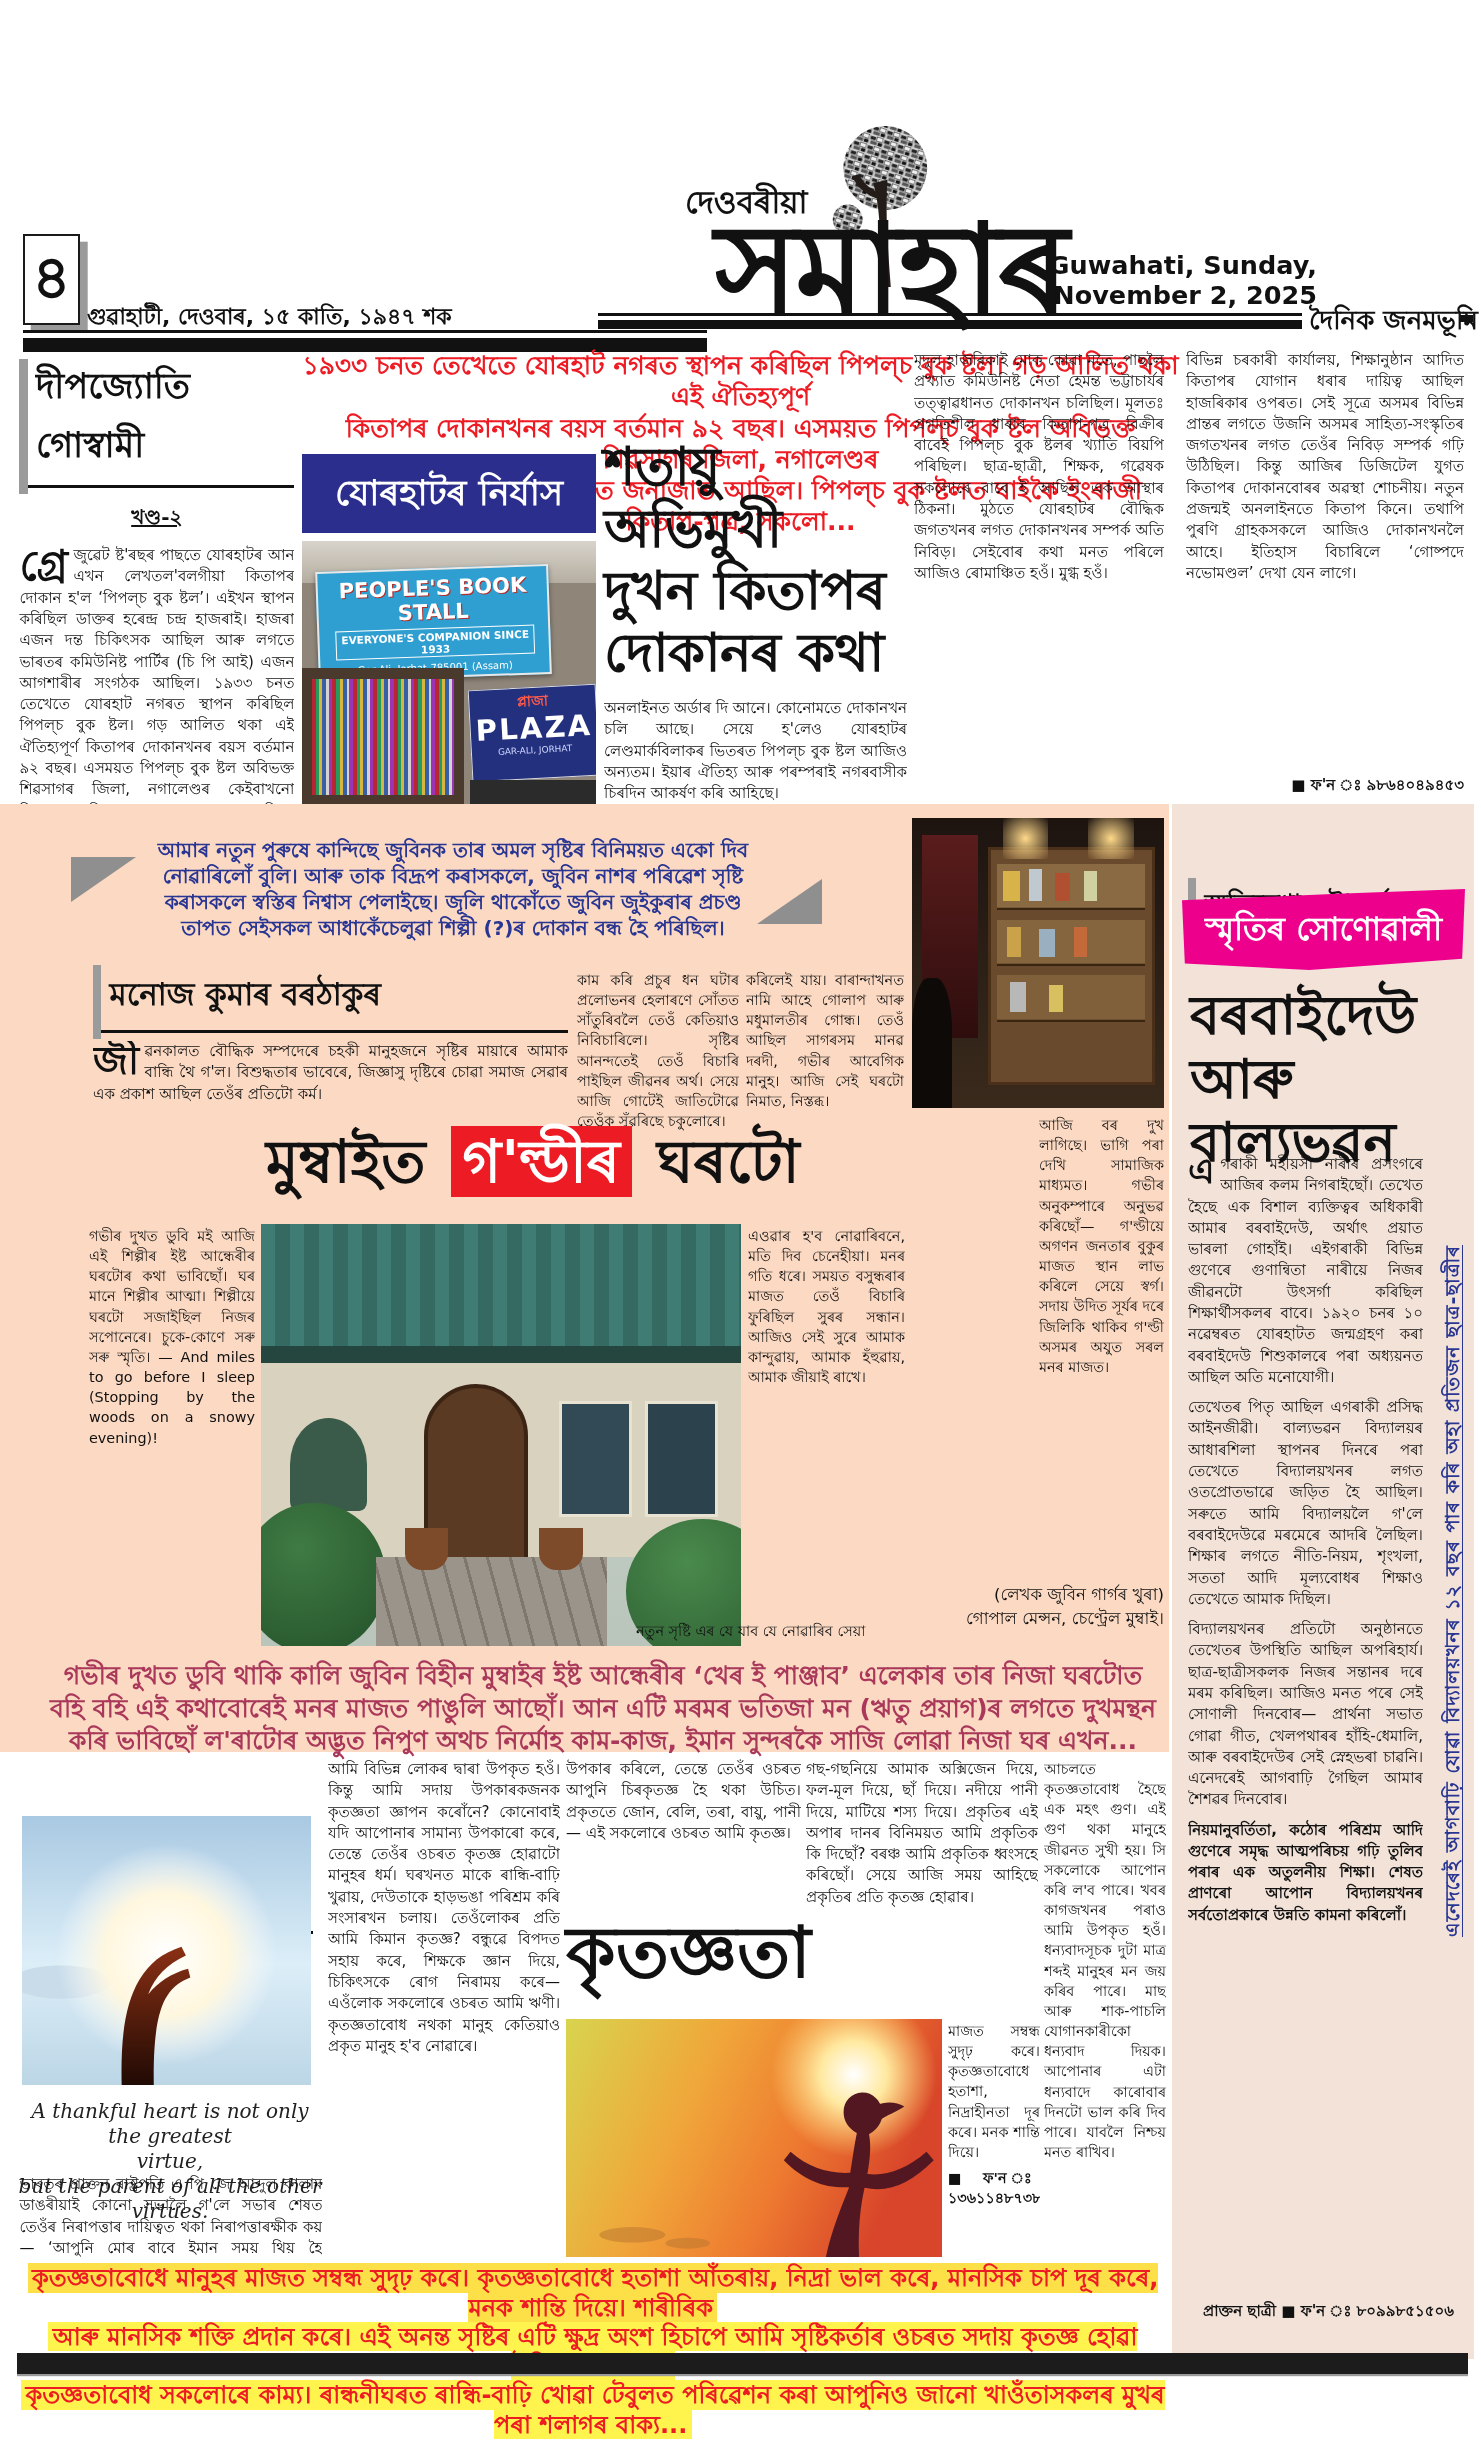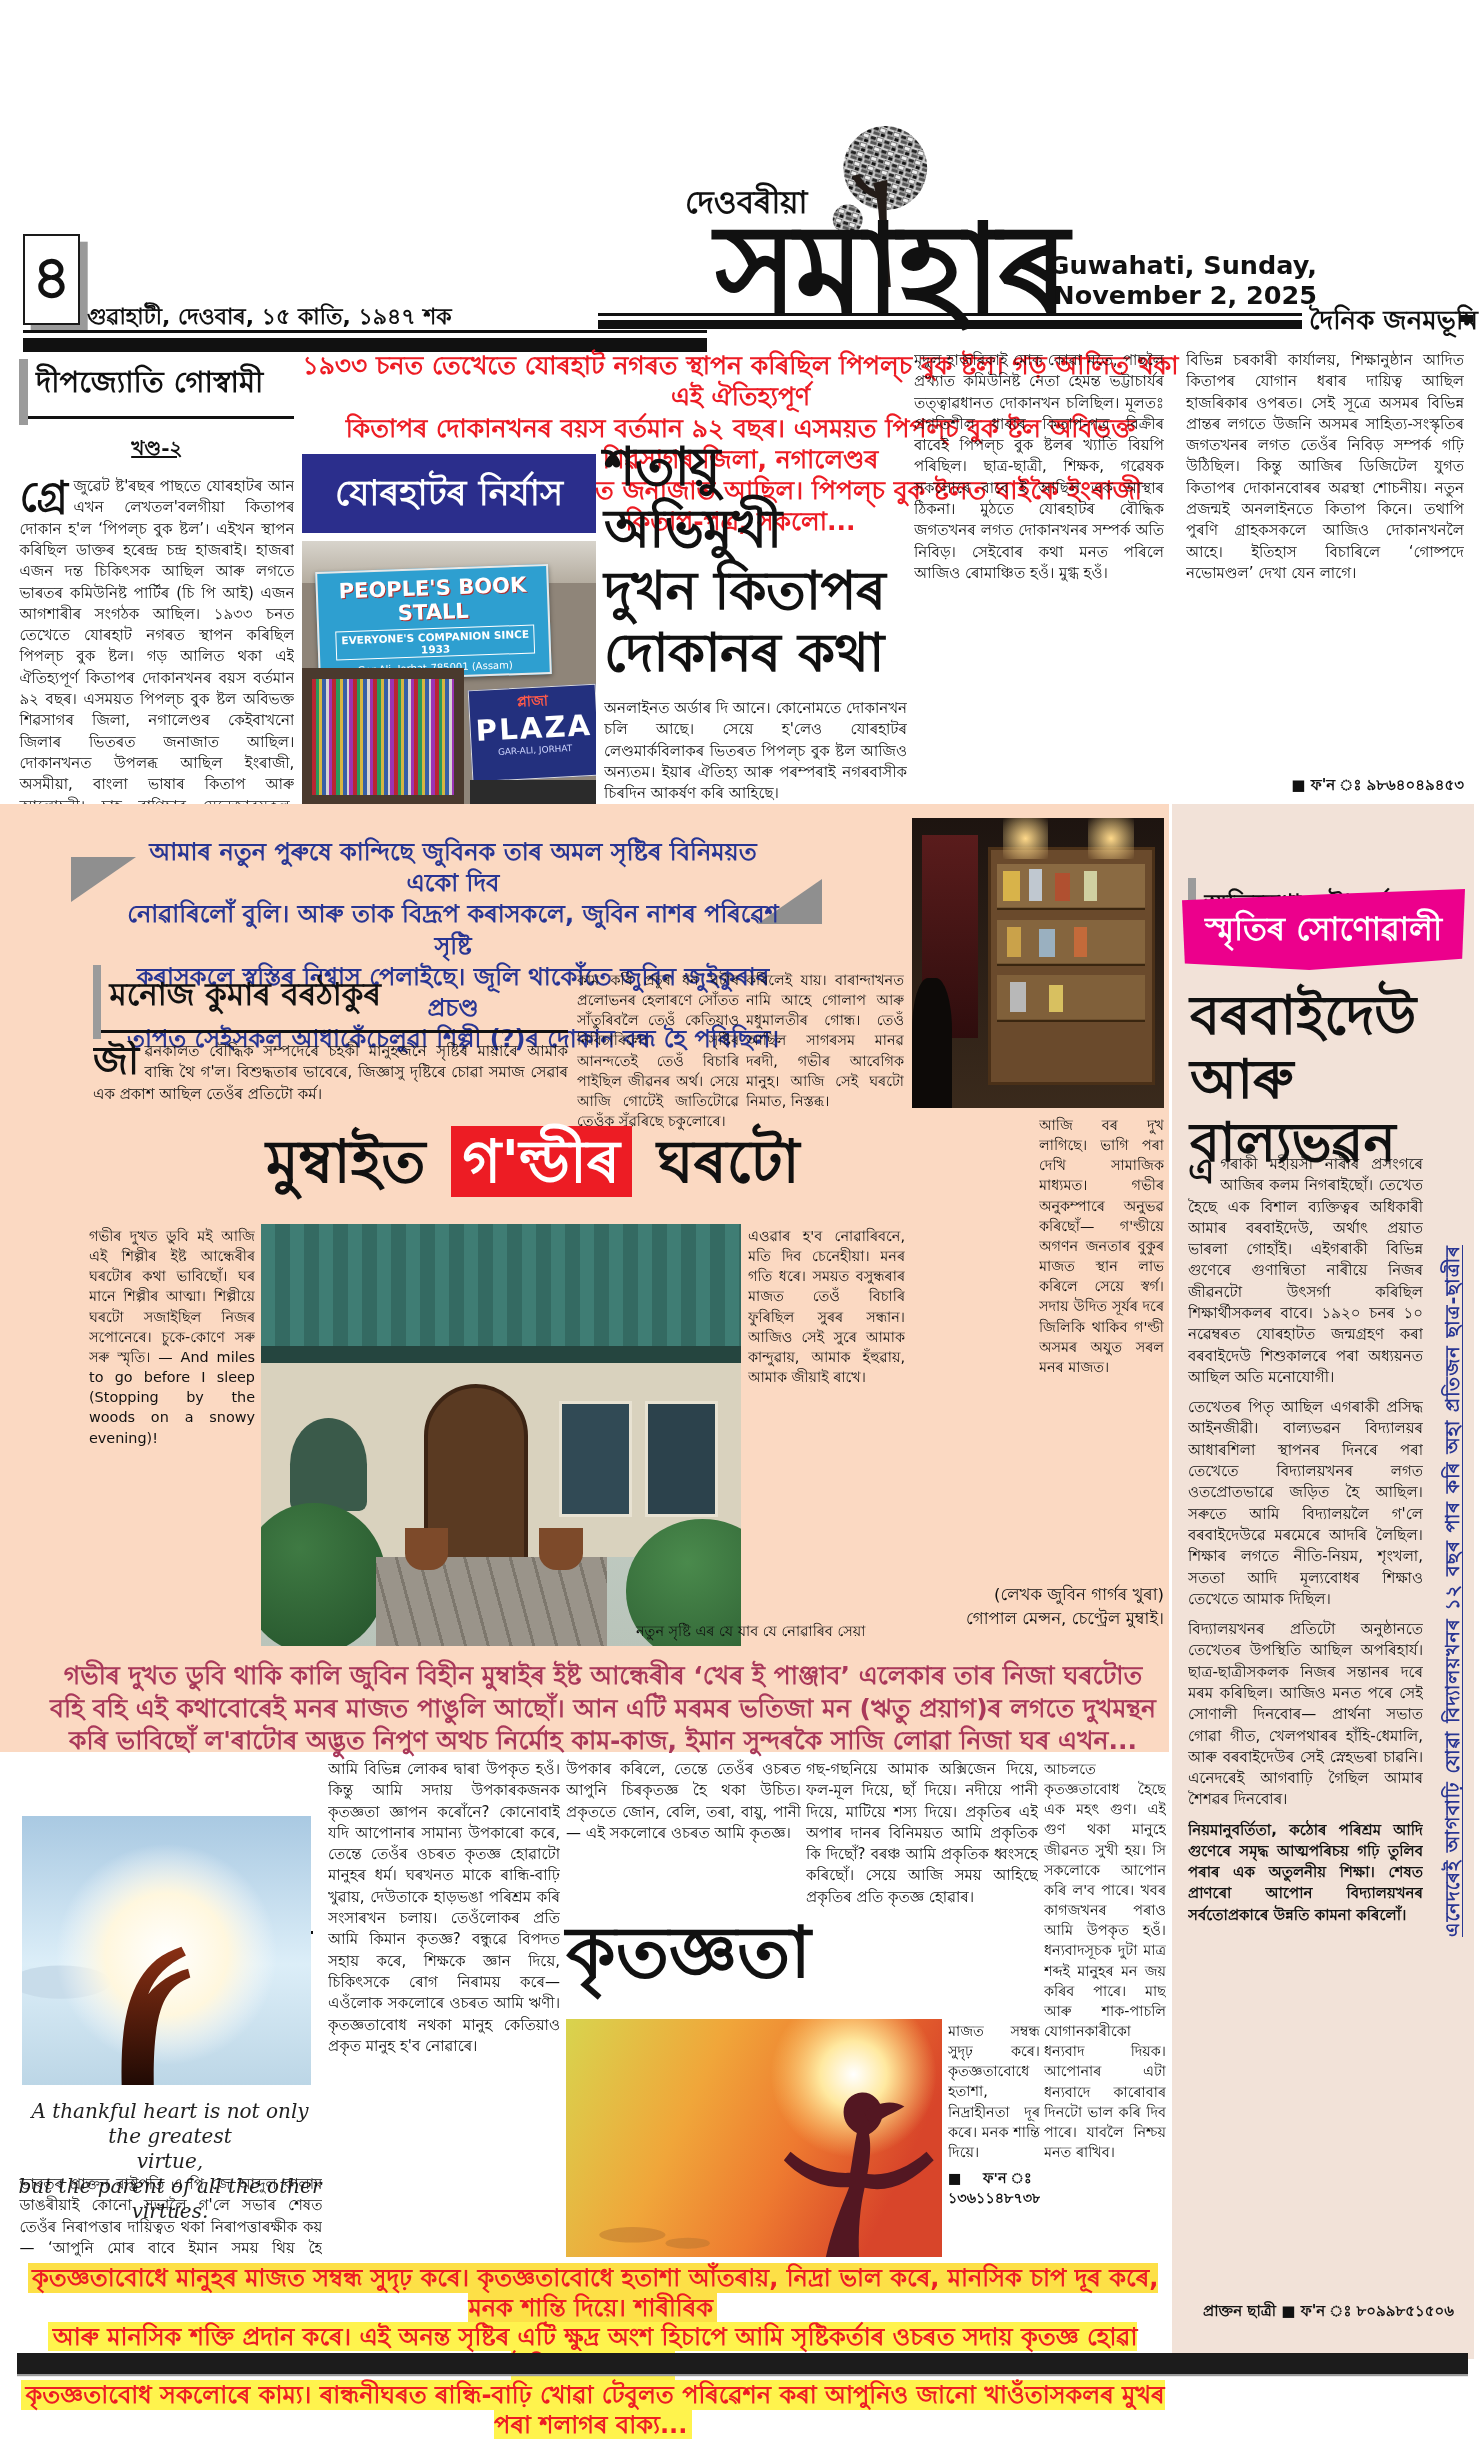--- a/index.html
+++ b/index.html
@@ -64,21 +64,21 @@
   <div class="c b" style="left:1309px;top:300px;font-size:26px;">দৈনিক জনমভূমি</div>
   <div class="c rule" style="left:1459px;top:315px;width:14.4px;height:6.6px;"></div>
 
   <div class="c ctr b redtxt" style="left:302px;top:350px;width:877px;font-size:25px;line-height:1.25;">
     <div>১৯৩৩ চনত তেখেতে যোৰহাট নগৰত স্থাপন কৰিছিল পিপল্‌চ বুক ষ্টল। গড় আলিত থকা এই ঐতিহ্যপূৰ্ণ</div>
     <div>কিতাপৰ দোকানখনৰ বয়স বৰ্তমান ৯২ বছৰ। এসময়ত পিপল্‌চ বুক ষ্টল অবিভক্ত শিৱসাগৰ জিলা, নগালেণ্ডৰ</div>
     <div>কেইবাখনো জিলাৰ ভিতৰত জনাজাত আছিল। পিপল্‌চ বুক ষ্টলত ঘাইকৈ ইংৰাজী কিতাপ-পত্ৰ, সকলো...</div>
   </div>
 
   <div class="c ov" style="left:19.4px;top:359px;width:275px;height:447px;">
-    <div class="byline" style="font-size:29px;">
+    <div class="byline" style="font-size:35px;">
       <span>দীপজ্যোতি গোস্বামী</span>
     </div>
     <div class="ctr b" style="font-size:20px;margin:14.4px 0 10px 0;">
       <span style="text-decoration:underline;">খণ্ড-২</span>
     </div>
     <div class="just body27">
       <span class="dropcap">গ্ৰে</span><span>জুৱেট ষ্ট'ৰছৰ পাছতে যোৰহাটৰ আন এখন লেখতল'বলগীয়া কিতাপৰ দোকান হ'ল ‘পিপল্‌চ বুক ষ্টল’। এইখন স্থাপন কৰিছিল ডাক্তৰ হৰেন্দ্ৰ চন্দ্ৰ হাজৰাই। হাজৰা এজন দন্ত চিকিৎসক আছিল আৰু লগতে ভাৰতৰ কমিউনিষ্ট পাৰ্টিৰ (চি পি আই) এজন আগশাৰীৰ সংগঠক আছিল। ১৯৩৩ চনত তেখেতে যোৰহাট নগৰত স্থাপন কৰিছিল পিপল্‌চ বুক ষ্টল। গড় আলিত থকা এই ঐতিহ্যপূৰ্ণ কিতাপৰ দোকানখনৰ বয়স বৰ্তমান ৯২ বছৰ।</span>
       <span>এসময়ত পিপল্‌চ বুক ষ্টল অবিভক্ত শিৱসাগৰ জিলা, নগালেণ্ডৰ কেইবাখনো জিলাৰ ভিতৰত জনাজাত আছিল। দোকানখনত উপলব্ধ আছিল ইংৰাজী, অসমীয়া, বাংলা ভাষাৰ কিতাপ আৰু আলোচনী। চাহ বাগিচাৰ মেনেজাৰসকল, ভালেকেইখন চৰকাৰী কাৰ্যালয়ৰ বিষয়াসকল আছিল নিয়মীয়া গ্ৰাহক। ইতিহাসে আজিও ঐতিহ্য বহন কৰি আছে।</span>
     </div>
   </div>
@@ -116,21 +116,21 @@
   <div class="c ov just body27" style="left:914px;top:350px;width:250px;height:455px;">মৃদুল হাজৰিকাই মোক কোৱা মতে, পাছলৈ প্ৰখ্যাত কমিউনিষ্ট নেতা হেমন্ত ভট্টাচাৰ্যৰ তত্ত্বাৱধানত দোকানখন চলিছিল। মূলতঃ প্ৰগতিশীল ধাৰাৰ কিতাপ-পত্ৰ বিক্ৰীৰ বাবেই পিপল্‌চ বুক ষ্টলৰ খ্যাতি বিয়পি পৰিছিল। ছাত্ৰ-ছাত্ৰী, শিক্ষক, গৱেষক সকলোৰে বাবে ই আছিল এক আস্থাৰ ঠিকনা। মুঠতে যোৰহাটৰ বৌদ্ধিক জগতখনৰ লগত দোকানখনৰ সম্পৰ্ক অতি নিবিড়। সেইবোৰ কথা মনত পৰিলে আজিও ৰোমাঞ্চিত হওঁ। মুগ্ধ হওঁ।</div>
 
   <div class="c ov just body27" style="left:1186px;top:350px;width:278px;height:421px;">বিভিন্ন চৰকাৰী কাৰ্যালয়, শিক্ষানুষ্ঠান আদিত কিতাপৰ যোগান ধৰাৰ দায়িত্ব আছিল হাজৰিকাৰ ওপৰত। সেই সূত্ৰে অসমৰ বিভিন্ন প্ৰান্তৰ লগতে উজনি অসমৰ সাহিত্য-সংস্কৃতিৰ জগতখনৰ লগত তেওঁৰ নিবিড় সম্পৰ্ক গঢ়ি উঠিছিল। কিন্তু আজিৰ ডিজিটেল যুগত কিতাপৰ দোকানবোৰৰ অৱস্থা শোচনীয়। নতুন প্ৰজন্মই অনলাইনতে কিতাপ কিনে। তথাপি পুৰণি গ্ৰাহকসকলে আজিও দোকানখনলৈ আহে। ইতিহাস বিচাৰিলে ‘গোষ্পদে নভোমণ্ডল’ দেখা যেন লাগে।</div>
   <div class="c rt phone body27" style="left:1186px;top:775px;width:278px;">■ ফ'ন ঃ ৯৮৬৪০৪৯৪৫৩</div>
 
   <div class="c" style="left:0;top:804px;width:1169px;height:948px;background:#fbd9c2;"></div>
 
   <div class="c" style="left:71px;top:857px;width:0;height:0;border-left:65px solid #8f8f8f;border-bottom:45px solid transparent;"></div>
   <div class="c" style="left:757px;top:879px;width:0;height:0;border-right:65px solid #8f8f8f;border-top:45px solid transparent;"></div>
 
-  <div class="c ctr b bluetxt" style="left:125px;top:837px;width:656px;font-size:24px;line-height:1.3;">
+  <div class="c ctr b bluetxt" style="left:125px;top:837px;width:656px;font-size:20px;line-height:1.3;">
     <div>আমাৰ নতুন পুৰুষে কান্দিছে জুবিনক তাৰ অমল সৃষ্টিৰ বিনিময়ত একো দিব</div>
     <div>নোৱাৰিলোঁ বুলি। আৰু তাক বিদ্ৰূপ কৰাসকলে, জুবিন নাশৰ পৰিৱেশ সৃষ্টি</div>
     <div>কৰাসকলে স্বস্তিৰ নিশ্বাস পেলাইছে। জূলি থাকোঁতে জুবিন জুইকুৰাৰ প্ৰচণ্ড</div>
     <div>তাপত সেইসকল আধাকেঁচেলুৱা শিল্পী (?)ৰ দোকান বন্ধ হৈ পৰিছিল।</div>
   </div>
 
   <div class="c byline" style="left:93px;top:970px;width:458px;font-size:31px;border-bottom-width:3.9px;">
     <span>মনোজ কুমাৰ বৰঠাকুৰ</span>
   </div>
   <div class="c ov just body27" style="left:93px;top:1041px;width:475px;height:87px;">

